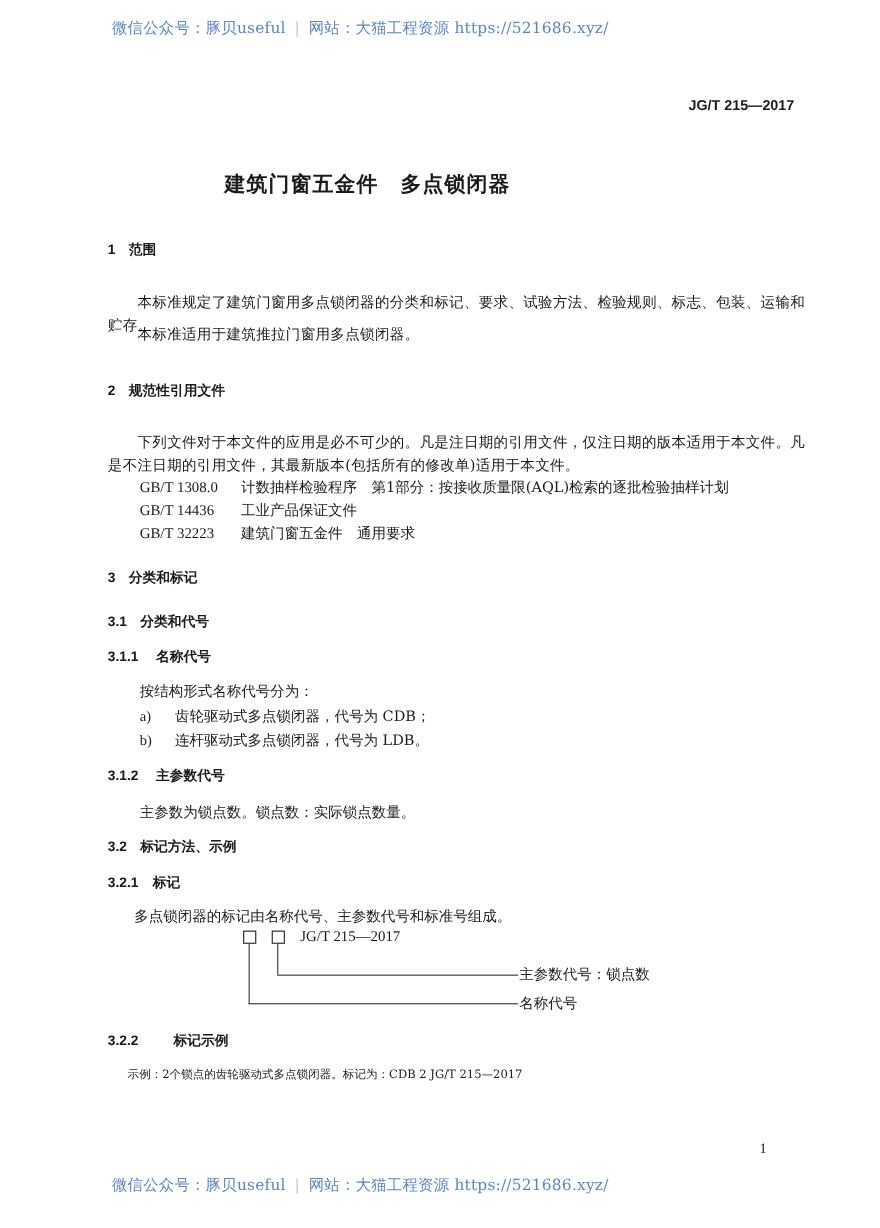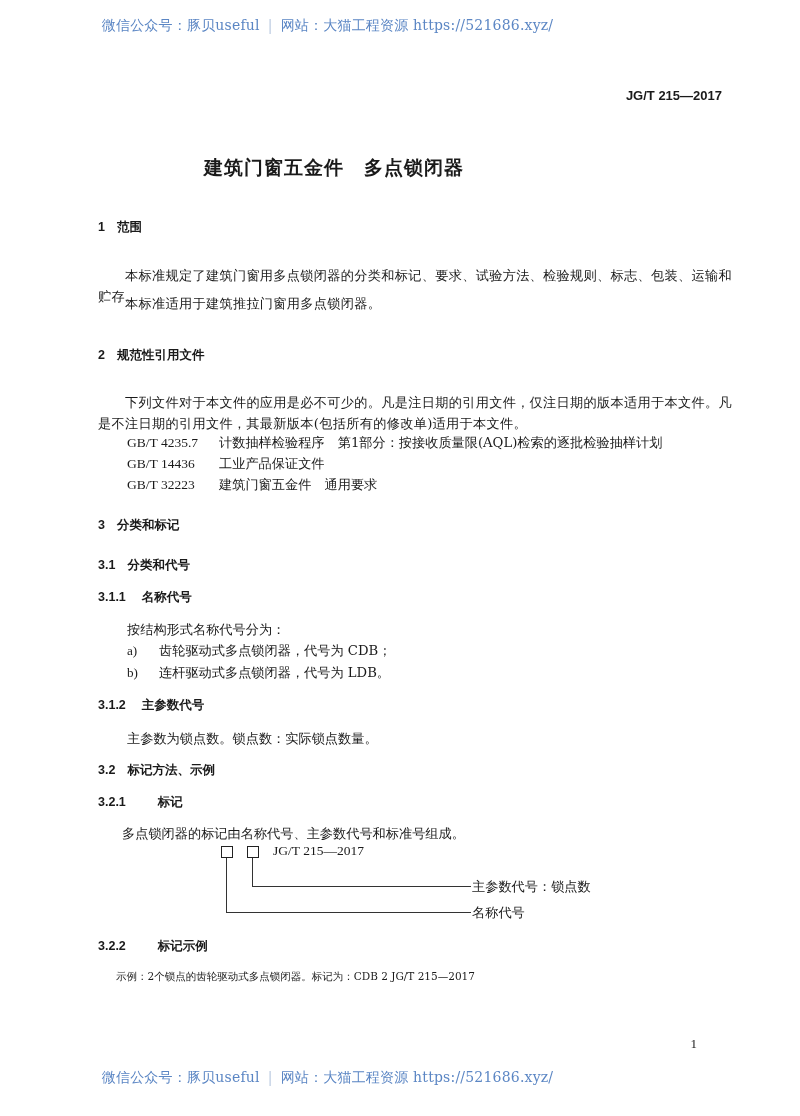--- a/index.html
+++ b/index.html
@@ -53,21 +53,21 @@
   <span class="num">1</span><span>范围</span>
 </div>
 <div class="para" style="top:265px;">本标准规定了建筑门窗用多点锁闭器的分类和标记、要求、试验方法、检验规则、标志、包装、运输和贮存。</div>
 <div class="para" style="top:293px;font-family:Liberation Serif, serif;">本标准适用于建筑推拉门窗用多点锁闭器。</div>
 
 <div class="abs h" style="left:98px; top:347px;">
   <span class="num">2</span><span>规范性引用文件</span>
 </div>
 <div class="para" style="top:392px;">下列文件对于本文件的应用是必不可少的。凡是注日期的引用文件，仅注日期的版本适用于本文件。凡是不注日期的引用文件，其最新版本(包括所有的修改单)适用于本文件。</div>
 <div class="abs ref" style="top:434px;">
-  <span class="code">GB/T 4235.7</span><span>计数抽样检验程序　第1部分：按接收质量限(AQL)检索的逐批检验抽样计划</span>
+  <span class="code">GB/T 1308.0</span><span>计数抽样检验程序　第1部分：按接收质量限(AQL)检索的逐批检验抽样计划</span>
 </div>
 <div class="abs ref" style="top:455px;">
   <span class="code">GB/T 14436</span><span>工业产品保证文件</span>
 </div>
 <div class="abs ref" style="top:476px;">
   <span class="code">GB/T 32223</span><span>建筑门窗五金件　通用要求</span>
 </div>
 
 <div class="abs h" style="left:98px; top:517px;">
   <span class="num">3</span><span>分类和标记</span>
@@ -91,21 +91,21 @@
 <div class="abs h" style="left:98px; top:697px;">
   <span class="num" style="margin-right:16px;">3.1.2</span><span>主参数代号</span>
 </div>
 <div class="abs p" style="left:127px; top:729px;font-family:Liberation Serif, serif;">主参数为锁点数。锁点数：实际锁点数量。</div>
 
 <div class="abs h" style="left:98px; top:762px;">
   <span class="num">3.2</span><span>标记方法、示例</span>
 </div>
 
 <div class="abs h" style="left:98px; top:794px;">
-  <span class="num" style="margin-right:32px;">3.2.1</span><span>标记</span>
+  <span class="num" style="margin-right:13px;">3.2.1</span><span>标记</span>
 </div>
 <div class="abs p" style="left:122px; top:824px;">多点锁闭器的标记由名称代号、主参数代号和标准号组成。</div>
 
 <div>
   <div class="box" style="left:221px; top:846px;"></div>
   <div class="box" style="left:247px; top:846px;"></div>
   <div class="abs" style="left:273px; top:843px; font-family:'Liberation Serif', serif; font-size:13.5px;">JG/T 215—2017</div>
 
   <div class="line" style="left:252px; top:858px; width:1px; height:28px;"></div>
   <div class="line" style="left:252px; top:886px; width:219px; height:1px;"></div>

